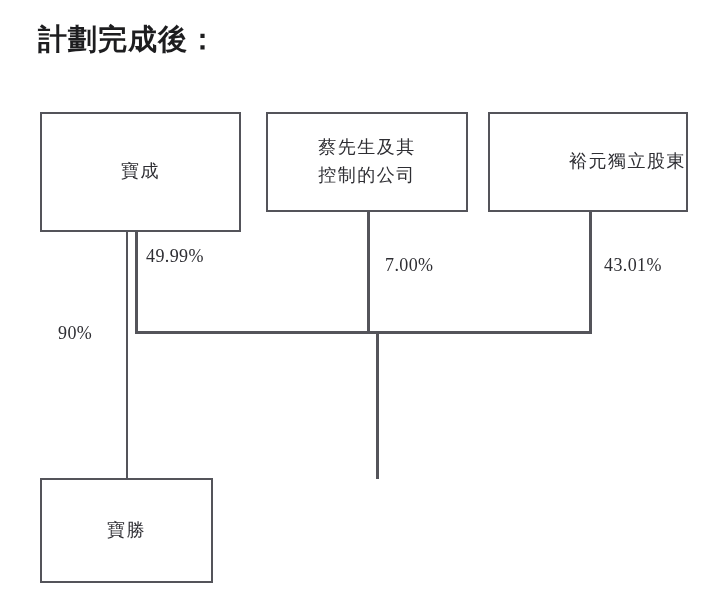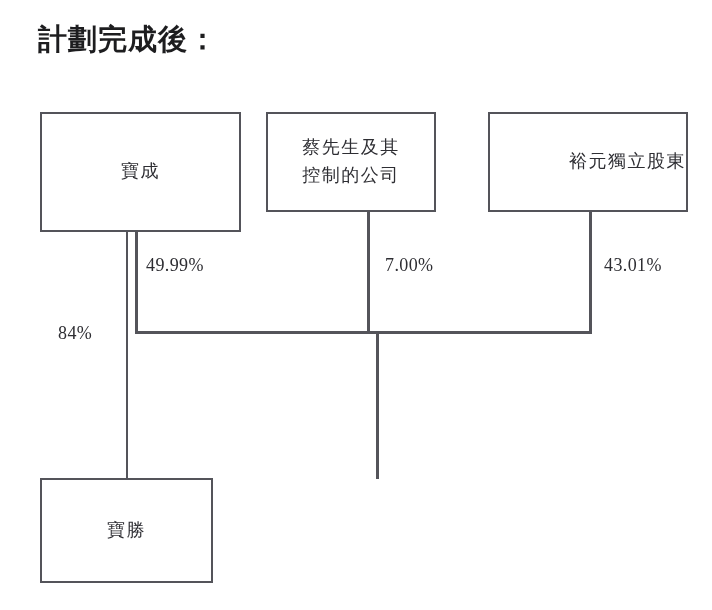--- a/index.html
+++ b/index.html
@@ -50,21 +50,21 @@
     line-height: 1.55;
     color: #2e2e33;
     letter-spacing: 1.5px;
   }
   .node .node-label {
     display: block;
     white-space: pre-line;
   }
 
   #node-baocheng   { left: 40px;  top: 112px; width: 201px; height: 120px; }
-  #node-mrcai      { left: 266px; top: 112px; width: 170px; height: 100px; text-align: right; }
+  #node-mrcai      { left: 266px; top: 112px; width: 202px; height: 100px; text-align: right; }
   #node-yuyuanpub  { left: 488px; top: 112px; width: 200px; height: 100px; justify-content: flex-end; }
   #node-baosheng   { left: 40px;  top: 478px; width: 173px; height: 105px; }
   #node-yuyuan     { left: 377px; top: 478px; width: 196px; height: 105px; }
 
   
   .line {
     position: absolute;
     background: #54545a;
   }
   .line.v { width: 2px; }
@@ -90,21 +90,21 @@
 
   
   .pct {
     position: absolute;
     font-family: "Liberation Serif", "DejaVu Serif", serif;
     font-size: 18px;
     color: #2e2e33;
     white-space: nowrap;
     letter-spacing: 0.4px;
   }
-  #pct-4999 { left: 146px; top: 255px; }
+  #pct-4999 { left: 146px; top: 246px; }
   #pct-700  { left: 385px; top: 255px; }
   #pct-4301 { left: 604px; top: 255px; }
   #pct-100  { left: 58px;  top: 323px; }
 </style>
 </head>
 <body>
 
 <div id="diagram">
 
   <div class="title">計劃完成後：</div>
@@ -112,21 +112,21 @@
   <div class="line v" id="line-100-vert"></div>
   <div class="line v" id="line-4999-vert"></div>
   <div class="line v" id="line-700-vert"></div>
   <div class="line v" id="line-4301-vert"></div>
   <div class="line h" id="line-bus-horiz"></div>
   <div class="line v" id="line-yuyuan-drop"></div>
 
   <div class="pct" id="pct-4999">49.99%</div>
   <div class="pct" id="pct-700">7.00%</div>
   <div class="pct" id="pct-4301">43.01%</div>
-  <div class="pct" id="pct-100">84%</div>
+  <div class="pct" id="pct-100">90%</div>
 
   <div class="node" id="node-baocheng">
     <span class="node-label">寶成</span>
   </div>
 
   <div class="node" id="node-mrcai">
     <span class="node-label">蔡先生及其
 控制的公司</span>
   </div>
 

